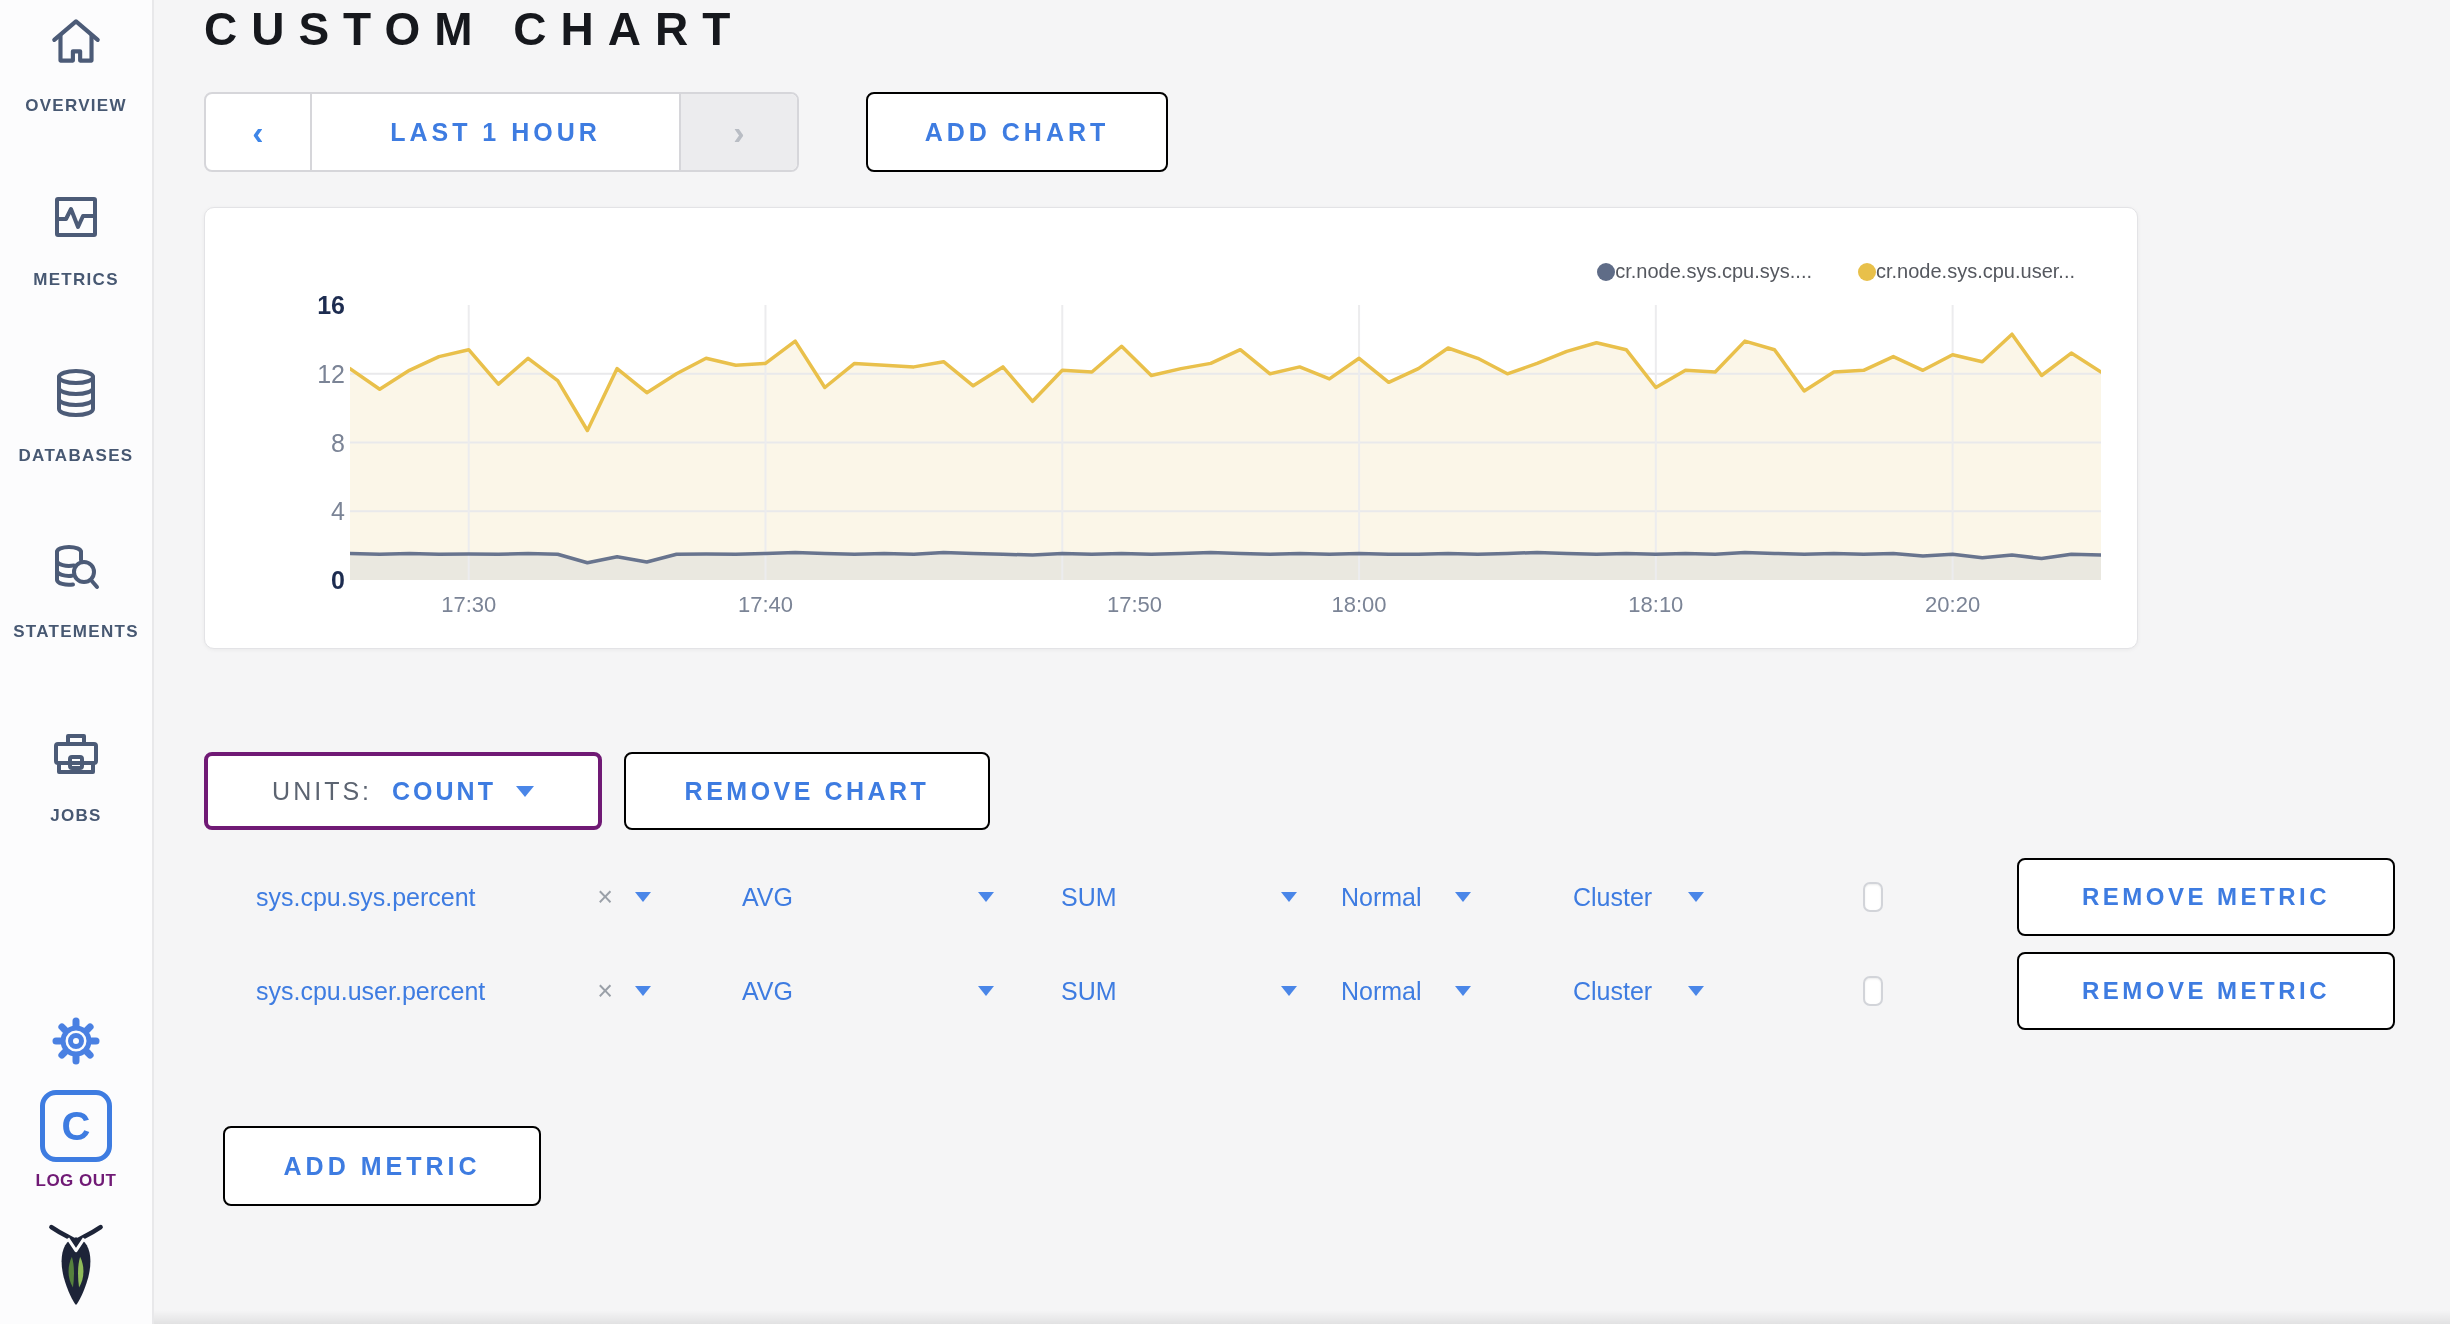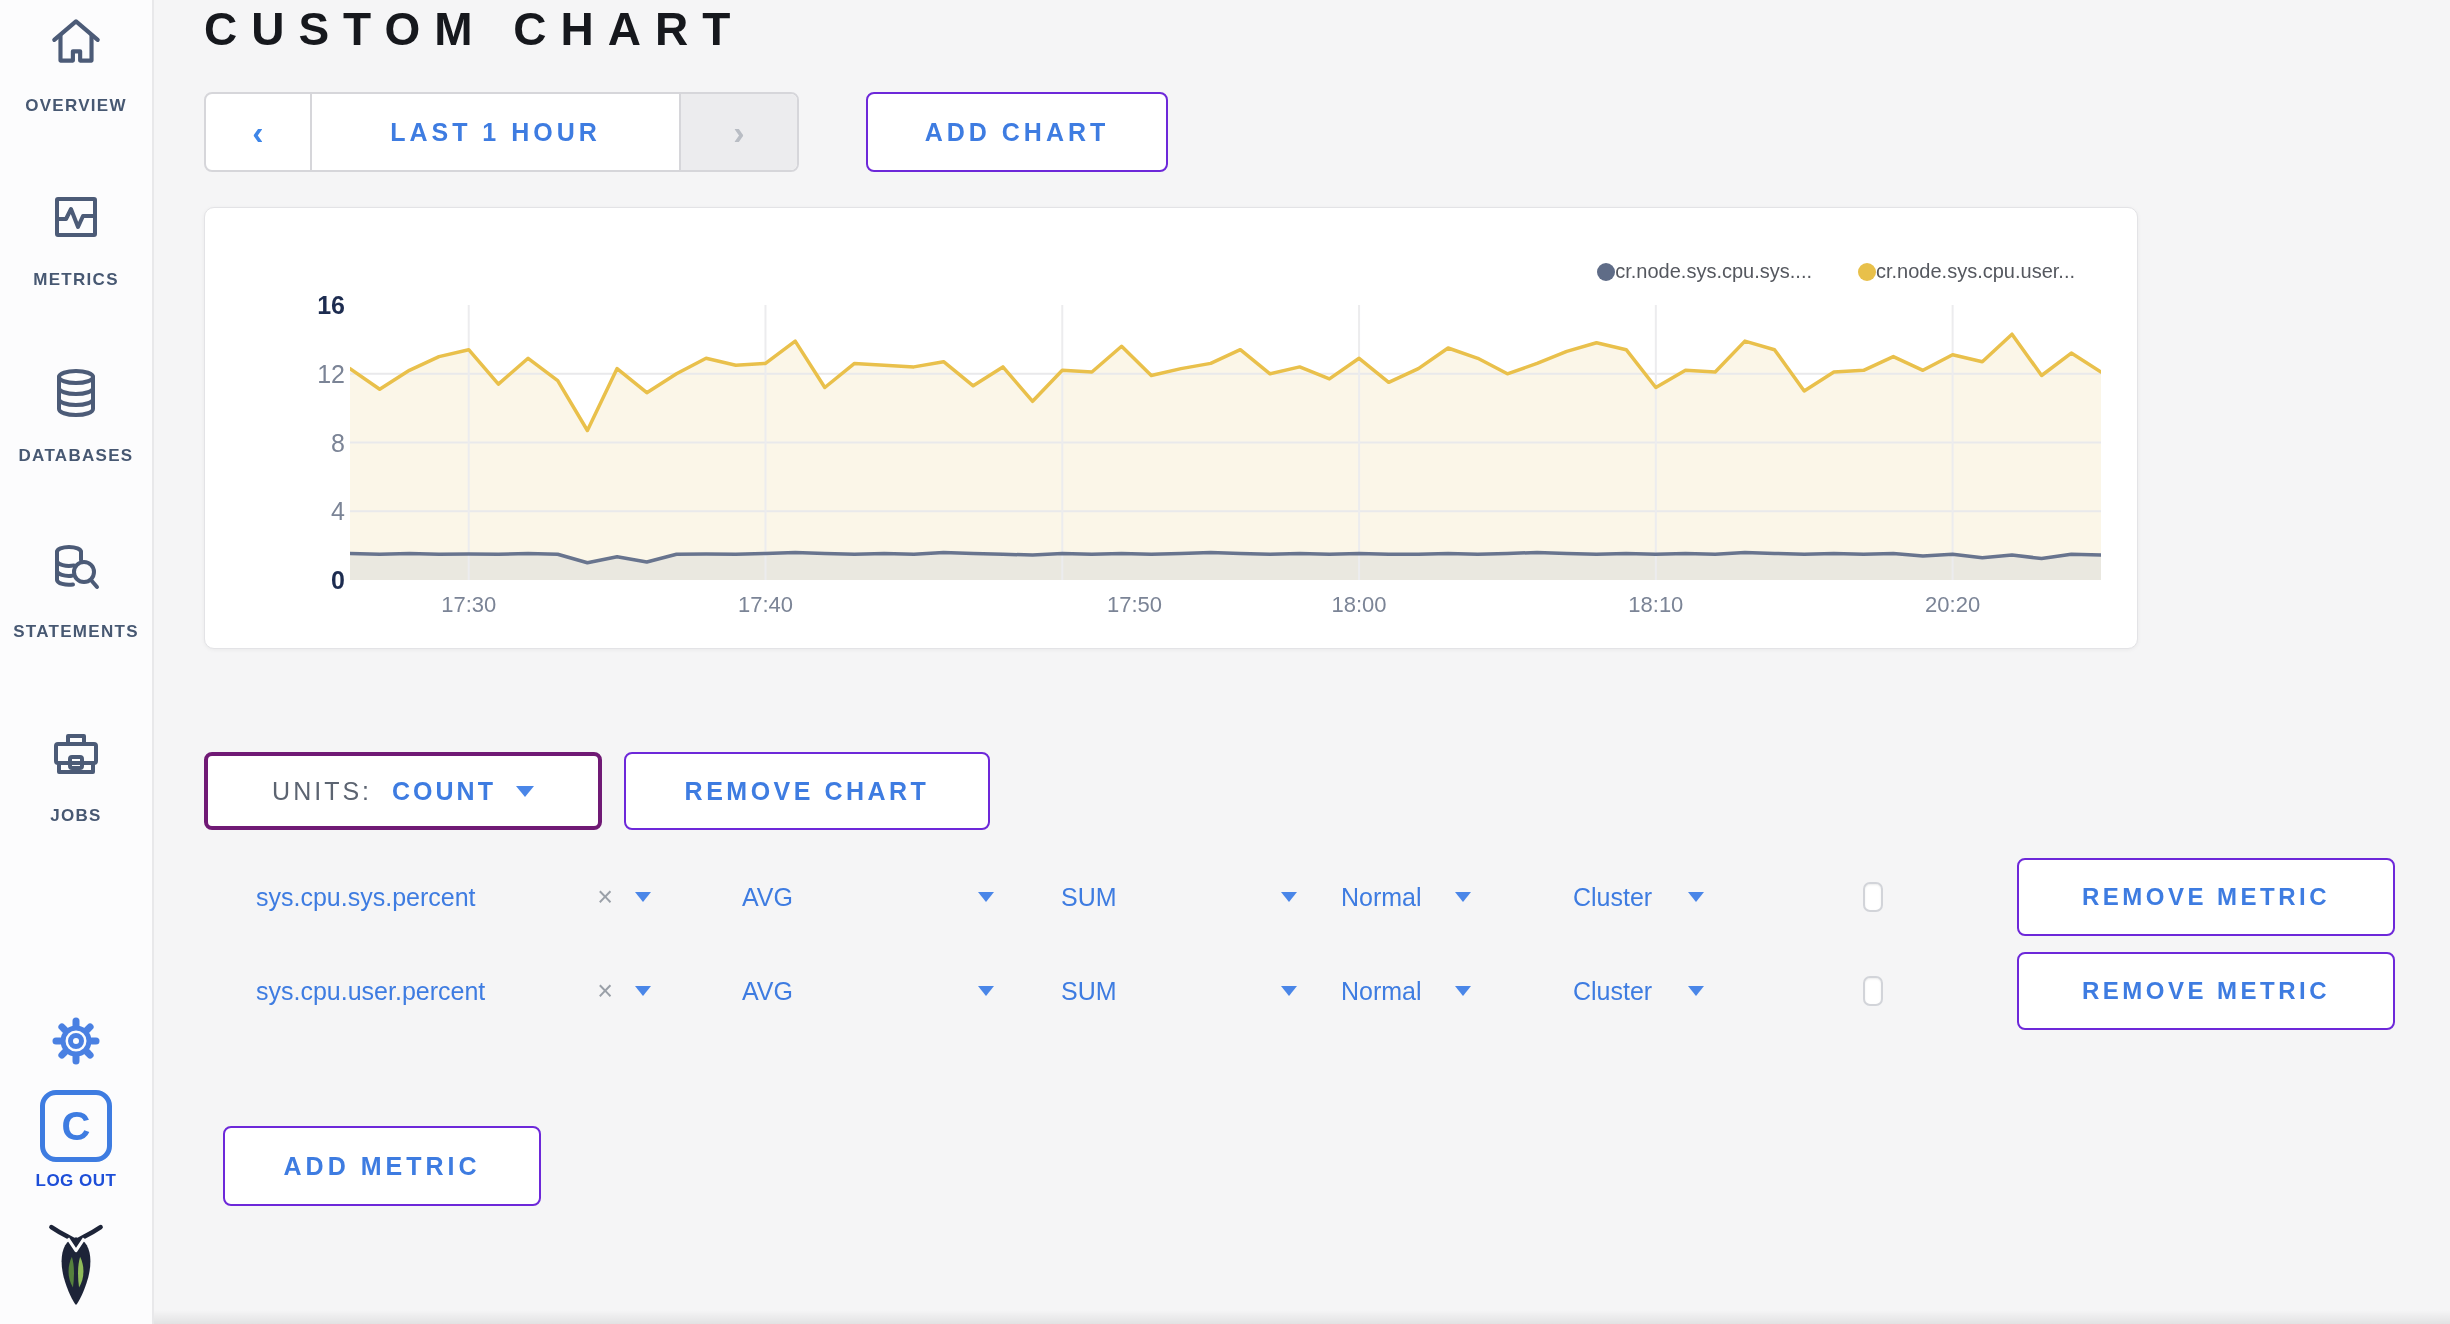--- a/index.html
+++ b/index.html
@@ -27,21 +27,21 @@
   .gear-wrap { position:absolute; left:0; top:1012px; width:152px; display:flex; justify-content:center; }
   .logout-wrap {
     position:absolute; left:0; top:1090px; width:152px;
     display:flex; flex-direction:column; align-items:center; gap:9px;
   }
   .c-logo {
     width:72px; height:72px; border:5px solid #3e7ce1; border-radius:16px;
     display:flex; align-items:center; justify-content:center;
     color:#3e7ce1; font-size:40px; font-weight:700;
   }
-  .logout-label { font-size:17px; font-weight:800; letter-spacing:0.5px; color:#1d4ed8; }
+  .logout-label { font-size:17px; font-weight:800; letter-spacing:0.5px; color:#701a75; }
   .bug-wrap { position:absolute; left:0; top:1222px; width:152px; display:flex; justify-content:center; }
 
   
   .page-title {
     position:absolute; left:204px; top:2px;
     font-size:46px; font-weight:600; letter-spacing:14px; color:#16181d;
   }
 
   .toolbar { position:absolute; left:204px; top:92px; display:flex; gap:67px; }
   .range-picker {
@@ -50,21 +50,21 @@
   }
   .seg { display:flex; align-items:center; justify-content:center; }
   .seg-prev { width:106px; border-right:2px solid #d6d6da; cursor:pointer; }
   .seg-center { flex:1; }
   .seg-next { width:118px; border-left:2px solid #d6d6da; background:#ececee; cursor:default; }
   .chev { font-size:34px; font-weight:700; line-height:1; }
   .chev-prev { color:#3f86e8; }
   .chev-next { color:#b9bdc4; }
   .range-label { font-size:25px; font-weight:600; letter-spacing:4px; color:#3e7ce1; }
   .btn {
-    background:#fff; border:2px solid #6d28d9; border-radius:8px;
+    background:#fff; border:2px solid #000000; border-radius:8px;
     color:#3e7ce1; font-weight:600; cursor:pointer;
     display:flex; align-items:center; justify-content:center;
     font-family:"Liberation Sans", sans-serif;
   }
   .add-chart-btn { width:302px; height:80px; font-size:25px; letter-spacing:4px; }
 
   
   .chart-card {
     position:absolute; left:204px; top:207px; width:1934px; height:442px;
     background:#fff; border:1px solid #e3e3e6; border-radius:10px;

